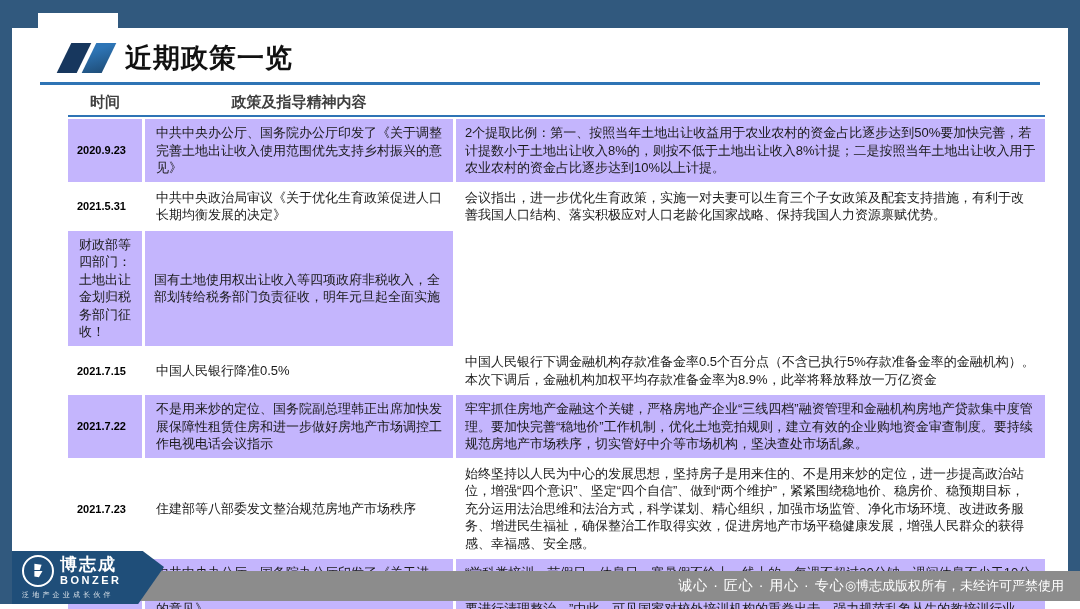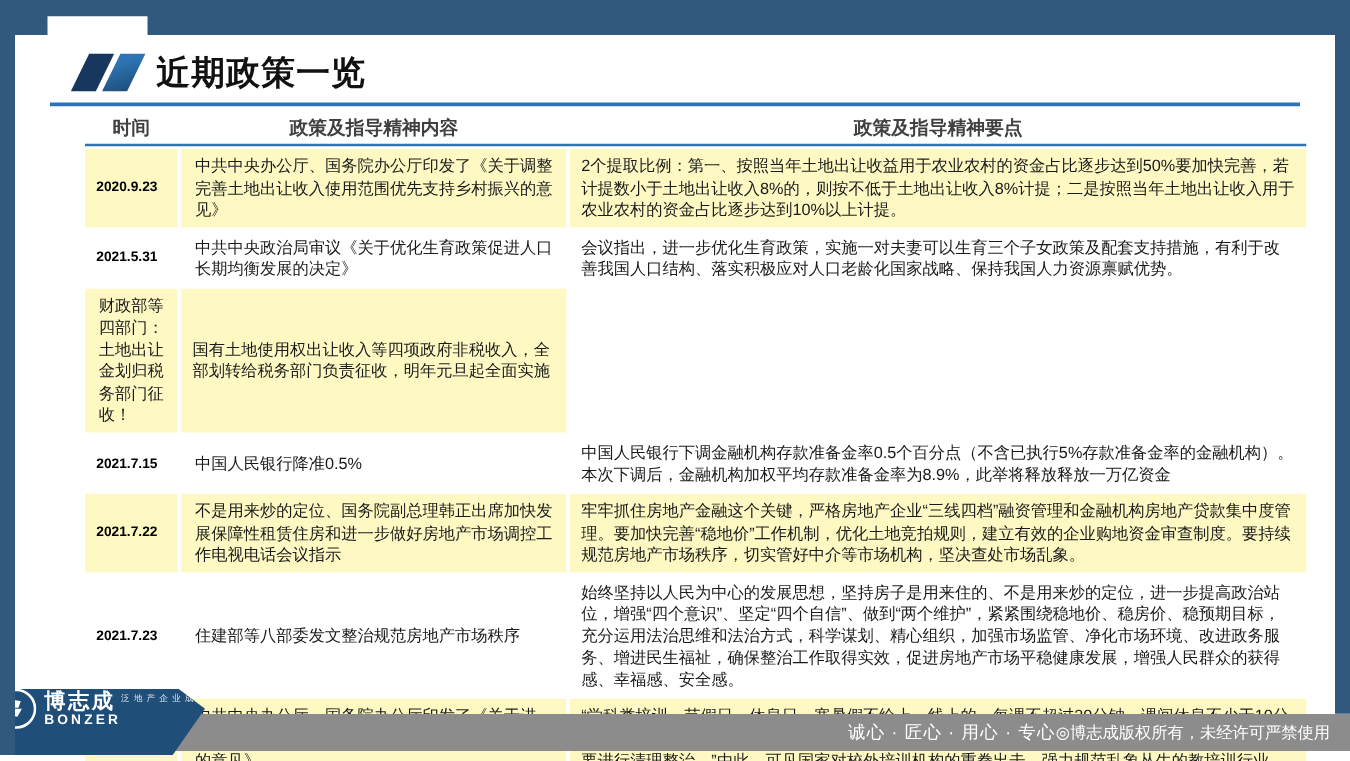--- a/index.html
+++ b/index.html
@@ -29,21 +29,21 @@
     display:grid; grid-template-columns:74px 308px 1fr; column-gap:3px;
     height:27px; align-items:center; text-align:center;
     font-size:15px; font-weight:bold; color:#404040;
     border-bottom:2.5px solid #2e74b5; margin-bottom:2px;
   }
   .trow {
     display:grid; grid-template-columns:74px 308px 1fr; column-gap:3px;
     margin-top:2px;
   }
   .trow .cell { background:#ffffff; }
-  .trow.alt .cell { background:#fef9c3; }
+  .trow.alt .cell { background:#c4b5fd; }
   .c-date {
     font-size:11px; font-weight:bold; color:#000;
     display:flex; align-items:center; padding:4px 2px 4px 9px; white-space:nowrap;
   }
   .c-content {
     font-size:13px; line-height:1.35; padding:5px 11px;
     display:flex; align-items:center; color:#1a1a1a;
   }
   .c-points {
     font-size:13px; line-height:1.35; padding:5px 9px;
@@ -56,21 +56,21 @@
     position:absolute; left:128px; top:571px; width:952px; height:30px;
     background:#8c8c8c; clip-path:polygon(30px 0,100% 0,100% 100%,0 100%);
     display:flex; align-items:center; justify-content:flex-end;
     color:#ffffff;
   }
   .slogan    { font-size:14px; padding-left:52px; letter-spacing:1px; }
   .copyright { font-size:13px; padding-right:16px; }
   .ribbon {
     position:absolute; left:12px; top:551px; width:152px; height:53px;
     background:#1f4e79; clip-path:polygon(0 0,86% 0,100% 30%,83% 100%,0 100%);
-    display:flex; flex-direction:row; align-items:flex-start;
+    display:flex; flex-direction:column; align-items:flex-start;
     justify-content:center; padding-left:10px; color:#fff;
   }
   .ribbon-top { display:flex; align-items:center; gap:6px; }
   .logo-circle {
     width:32px; height:32px; border:2.5px solid #fff; border-radius:50%;
     display:flex; align-items:center; justify-content:center; flex:0 0 auto;
   }
   .brand-cn { font-size:17px; font-weight:bold; letter-spacing:2px; line-height:1.05; }
   .brand-en { font-size:11px; font-weight:bold; letter-spacing:2.5px; line-height:1.1; }
   .brand-tagline { font-size:7px; letter-spacing:3.2px; margin-top:3px; opacity:.85; white-space:nowrap; }
@@ -89,21 +89,20 @@
       <span class="slash s2"></span>
   </span>
   <span class="page-title">近期政策一览</span>
 </div>
 <div class="title-underline"></div>
 
 <div class="policy-table">
   <div class="thead">
     <div>时间</div>
     <div>政策及指导精神内容</div>
-    <div>政策及指导精神要点</div>
   </div>
 
   <div class="trow alt">
     <div class="cell c-date">2020.9.23</div>
     <div class="cell c-content">中共中央办公厅、国务院办公厅印发了《关于调整完善土地出让收入使用范围优先支持乡村振兴的意见》</div>
     <div class="cell c-points">2个提取比例：第一、按照当年土地出让收益用于农业农村的资金占比逐步达到50%要加快完善，若计提数小于土地出让收入8%的，则按不低于土地出让收入8%计提；二是按照当年土地出让收入用于农业农村的资金占比逐步达到10%以上计提。</div>
   </div>
   <div class="trow">
     <div class="cell c-date">2021.5.31</div>
     <div class="cell c-content">中共中央政治局审议《关于优化生育政策促进人口长期均衡发展的决定》</div>

